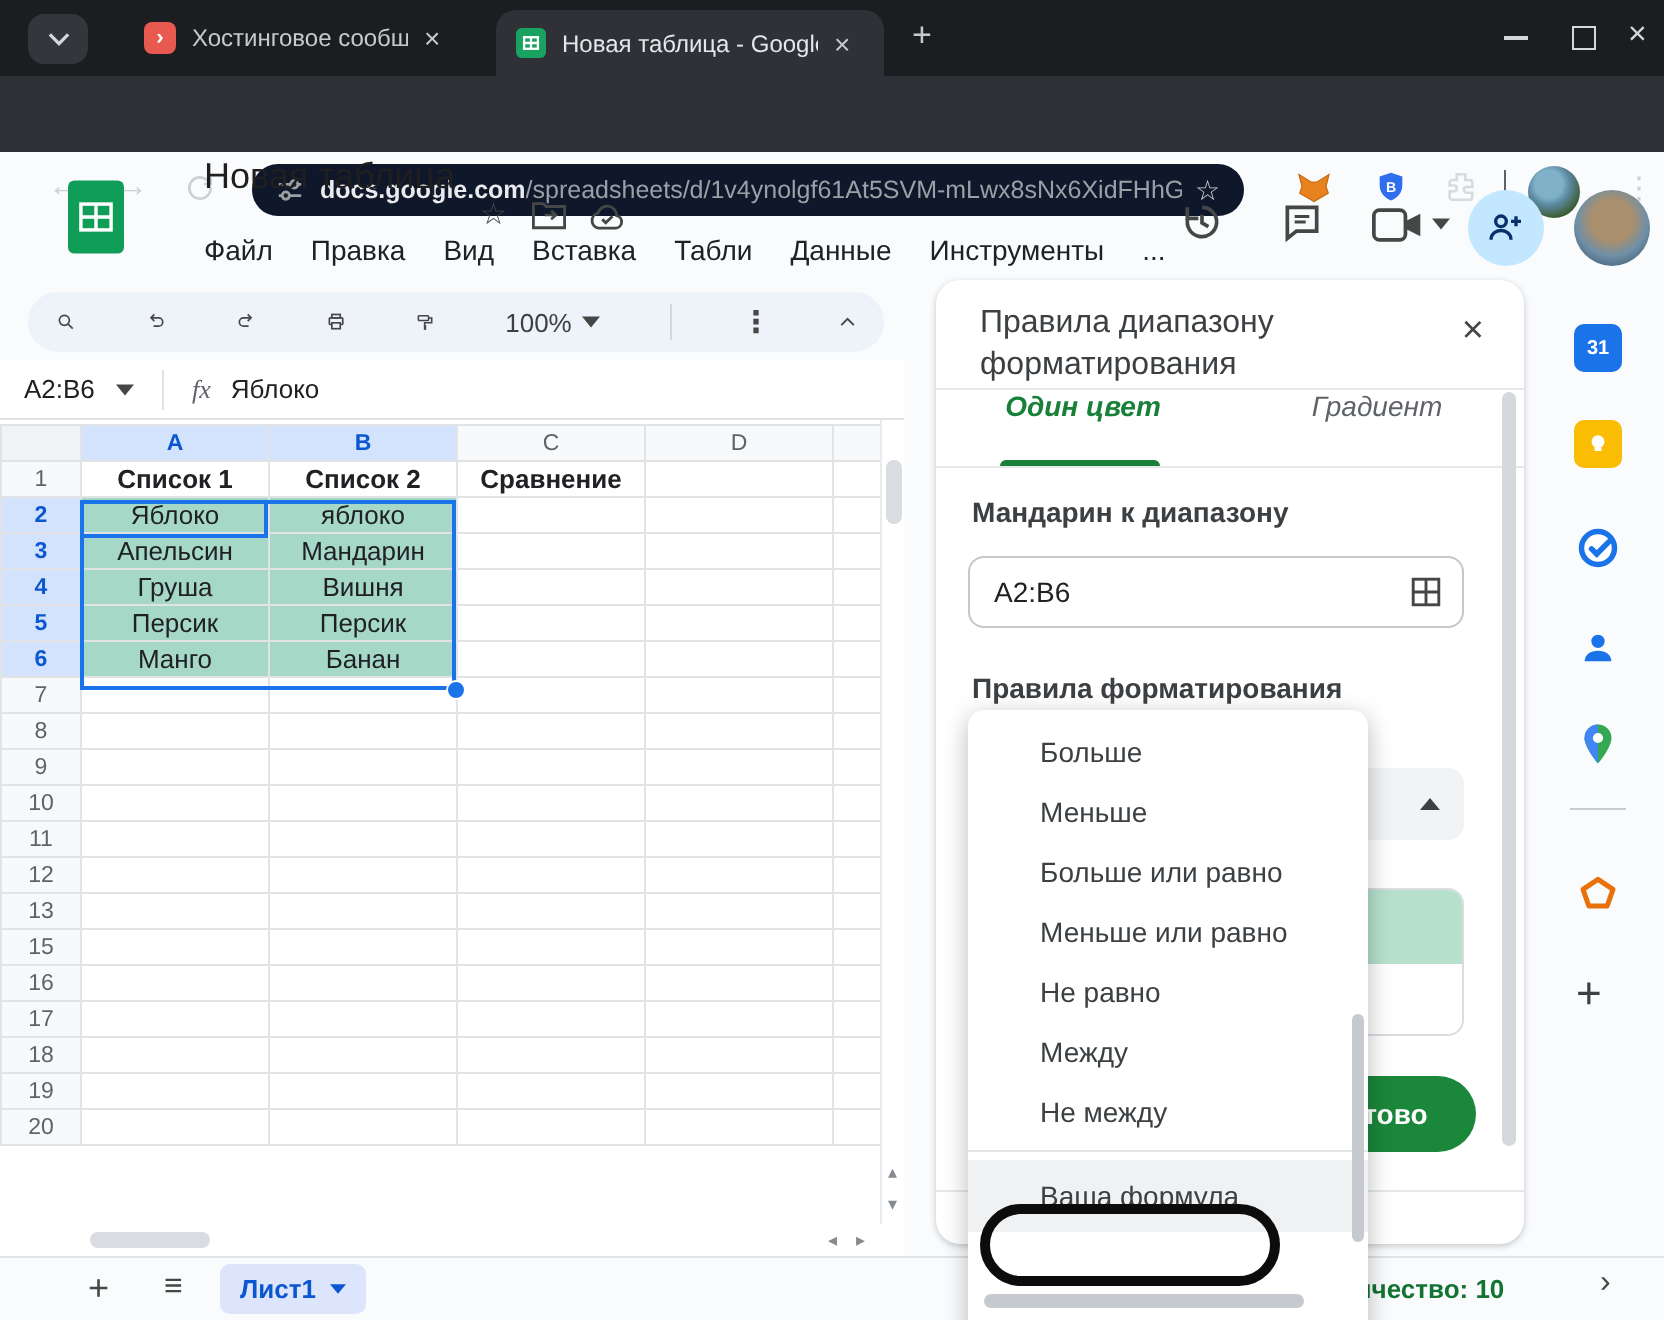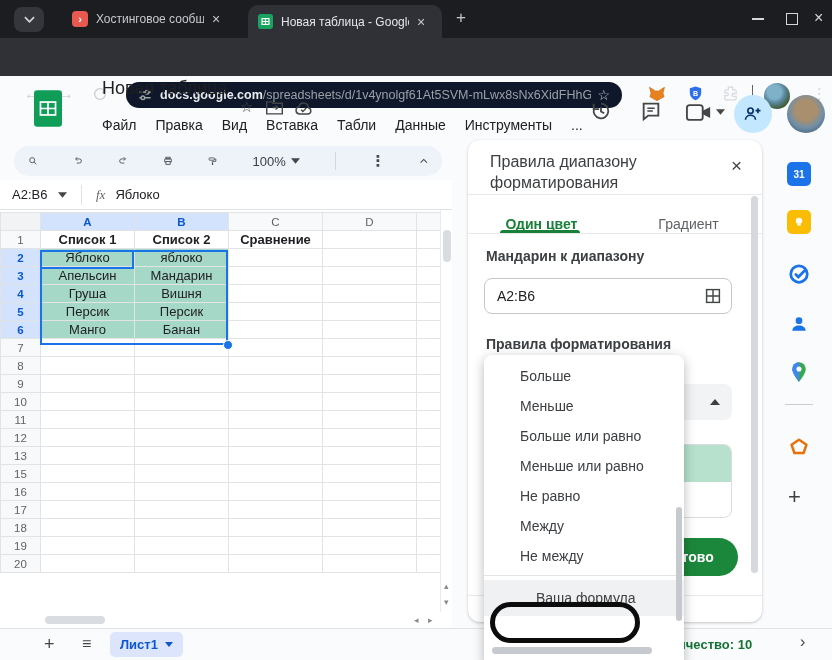--- a/index.html
+++ b/index.html
@@ -99,21 +99,21 @@
   .keep-icon{width:24px;height:24px;border-radius:5px;background:#fbbc04;display:flex;align-items:center;justify-content:center;}
   .rail-div{position:absolute;left:19px;width:28px;height:1px;background:#c9ccd1;}
   .rail-plus{position:absolute;left:22px;color:#3c4043;font-size:22px;font-weight:normal;}
 
   
   .panel{position:absolute;left:468px;top:140px;width:294px;height:482px;background:#fff;border-radius:12px;
     box-shadow:0 1px 3px rgba(60,64,67,.28);z-index:10;}
   .panel-title{position:absolute;left:22px;top:11px;width:210px;font-size:16px;line-height:21px;color:#3c4043;}
   .panel-close{position:absolute;right:20px;top:16px;color:#444746;font-size:19px;line-height:19px;}
   .p-div1{position:absolute;left:0;top:54px;width:100%;height:1px;background:#e6e8ea;}
-  .p-tabs{position:absolute;left:0;top:65px;width:100%;height:37px;display:flex;}
+  .p-tabs{position:absolute;left:0;top:44px;width:100%;height:37px;display:flex;font-style:italic;}
   .p-tab{flex:1;display:flex;align-items:center;justify-content:center;font-size:14px;color:#5f6368;}
   .p-tab.active{color:var(--accent-green,#188038);font-weight:bold;}
   .p-tab-underline{position:absolute;left:32px;top:90px;width:80px;height:3px;border-radius:3px 3px 0 0;
     background:var(--accent-green,#188038);}
   .p-div2{position:absolute;left:0;top:93px;width:100%;height:1px;background:#e6e8ea;}
   .p-label{position:absolute;left:18px;font-size:14px;color:#3c4043;font-weight:bold;}
   .p-range{position:absolute;left:16px;top:138px;width:248px;height:36px;border:1px solid #c4c7cc;border-radius:8px;
     box-sizing:border-box;display:flex;align-items:center;padding:0 10px 0 12px;font-size:14px;color:#202124;}
   .p-select{position:absolute;left:16px;top:244px;width:248px;height:36px;background:#f1f3f4;border-radius:8px;
     display:flex;align-items:center;justify-content:flex-end;padding-right:12px;box-sizing:border-box;}
@@ -124,21 +124,21 @@
     background:var(--done-button,#1b873b);color:#fff;font-size:14px;font-weight:bold;
     font-family:"Liberation Sans","DejaVu Sans",sans-serif;}
   .p-div3{position:absolute;left:0;top:455px;width:100%;height:1px;background:#e6e8ea;}
   .p-scroll{position:absolute;left:283px;top:56px;width:7px;height:377px;border-radius:4px;background:#d5d8dc;}
 
   
   .dropdown{position:absolute;left:484px;top:355px;width:200px;height:312px;background:#fff;border-radius:8px;
     box-shadow:0 3px 12px rgba(0,0,0,.28);z-index:30;padding-top:6px;box-sizing:border-box;}
   .dd-item{height:30px;line-height:30px;padding-left:36px;font-size:14px;color:#3c4043;white-space:nowrap;}
   .dd-sep{height:1px;background:#e3e5e8;margin-top:4px;}
-  .dd-item-hl{height:36px;line-height:36px;padding-left:52px;font-size:14px;color:#3c4043;background:#f0f1f2;margin-top:4px;}
+  .dd-item-hl{height:36px;line-height:36px;padding-left:36px;font-size:14px;color:#3c4043;background:#f0f1f2;margin-top:4px;}
   .dd-vscroll{position:absolute;left:192px;top:152px;width:6px;height:114px;border-radius:3px;background:#c6c9cd;}
   .dd-hscroll{position:absolute;left:8px;top:292px;width:160px;height:7px;border-radius:4px;background:#c6c9cd;}
 
   .annotation{position:absolute;left:490px;top:602px;width:150px;height:41px;border:5px solid #0c0c0c;
     border-radius:21px;z-index:60;pointer-events:none;box-sizing:border-box;}
 </style>
 </head>
 <body>
 
 <div class="screen">

